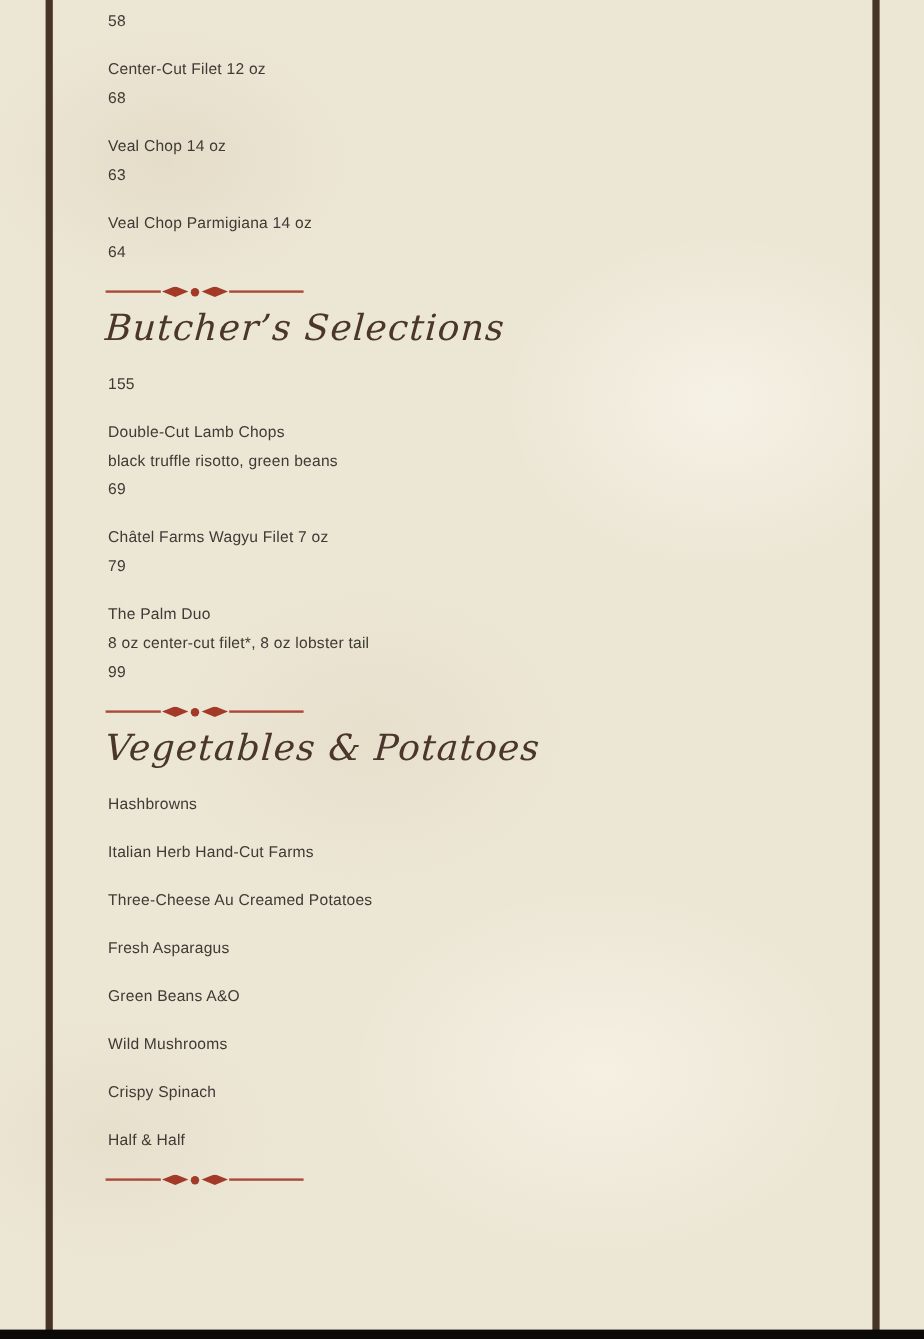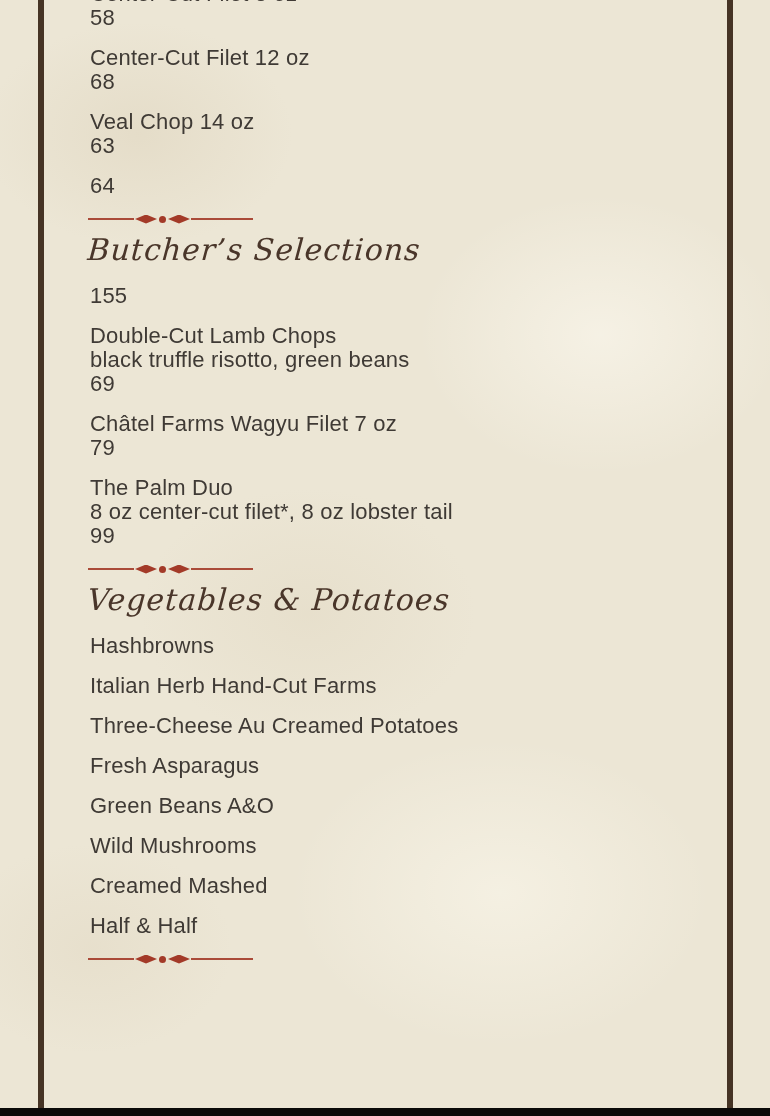--- a/index.html
+++ b/index.html
@@ -31,21 +31,21 @@
   }
   .edge-line.left{left:38px;}
   .edge-line.right{left:727px;}
   .content{
     position:absolute;left:0;top:0;right:0;
     padding-left:90px;
     margin-top:-18px;
   }
   .item{margin-bottom:16px;}
   .item div{
-    font-size:22px;
+    font-size:13px;
     line-height:24px;
     letter-spacing:.2px;
     color:var(--text);
   }
   .section-divider{
     display:flex;align-items:center;
     width:165px;height:10px;
     margin:4px 0 0 -2px;
   }
   .section-divider .line{height:2px;background:var(--divider);opacity:.9;}
@@ -91,20 +91,21 @@
     </div>
     <div class="item">
       <div>Center-Cut Filet 12 oz</div>
       <div>68</div>
     </div>
     <div class="item">
       <div>Veal Chop 14 oz</div>
       <div>63</div>
     </div>
     <div class="item">
+      <div>Veal Chop Parmigiana 14 oz</div>
       <div>64</div>
     </div>
   </div>
 
   <div class="section">
     <div class="section-divider">
       <span class="line l"></span>
       <span class="diamond"></span>
       <span class="dot"></span>
       <span class="diamond"></span>
@@ -153,21 +154,21 @@
     <div class="item">
       <div>Fresh Asparagus</div>
     </div>
     <div class="item">
       <div>Green Beans A&amp;O</div>
     </div>
     <div class="item">
       <div>Wild Mushrooms</div>
     </div>
     <div class="item">
-      <div>Creamed Mashed</div>
+      <div>Crispy Spinach</div>
     </div>
     <div class="item">
       <div>Half &amp; Half</div>
     </div>
   </div>
 
   <div class="section-divider">
     <span class="line l"></span>
     <span class="diamond"></span>
     <span class="dot"></span>

